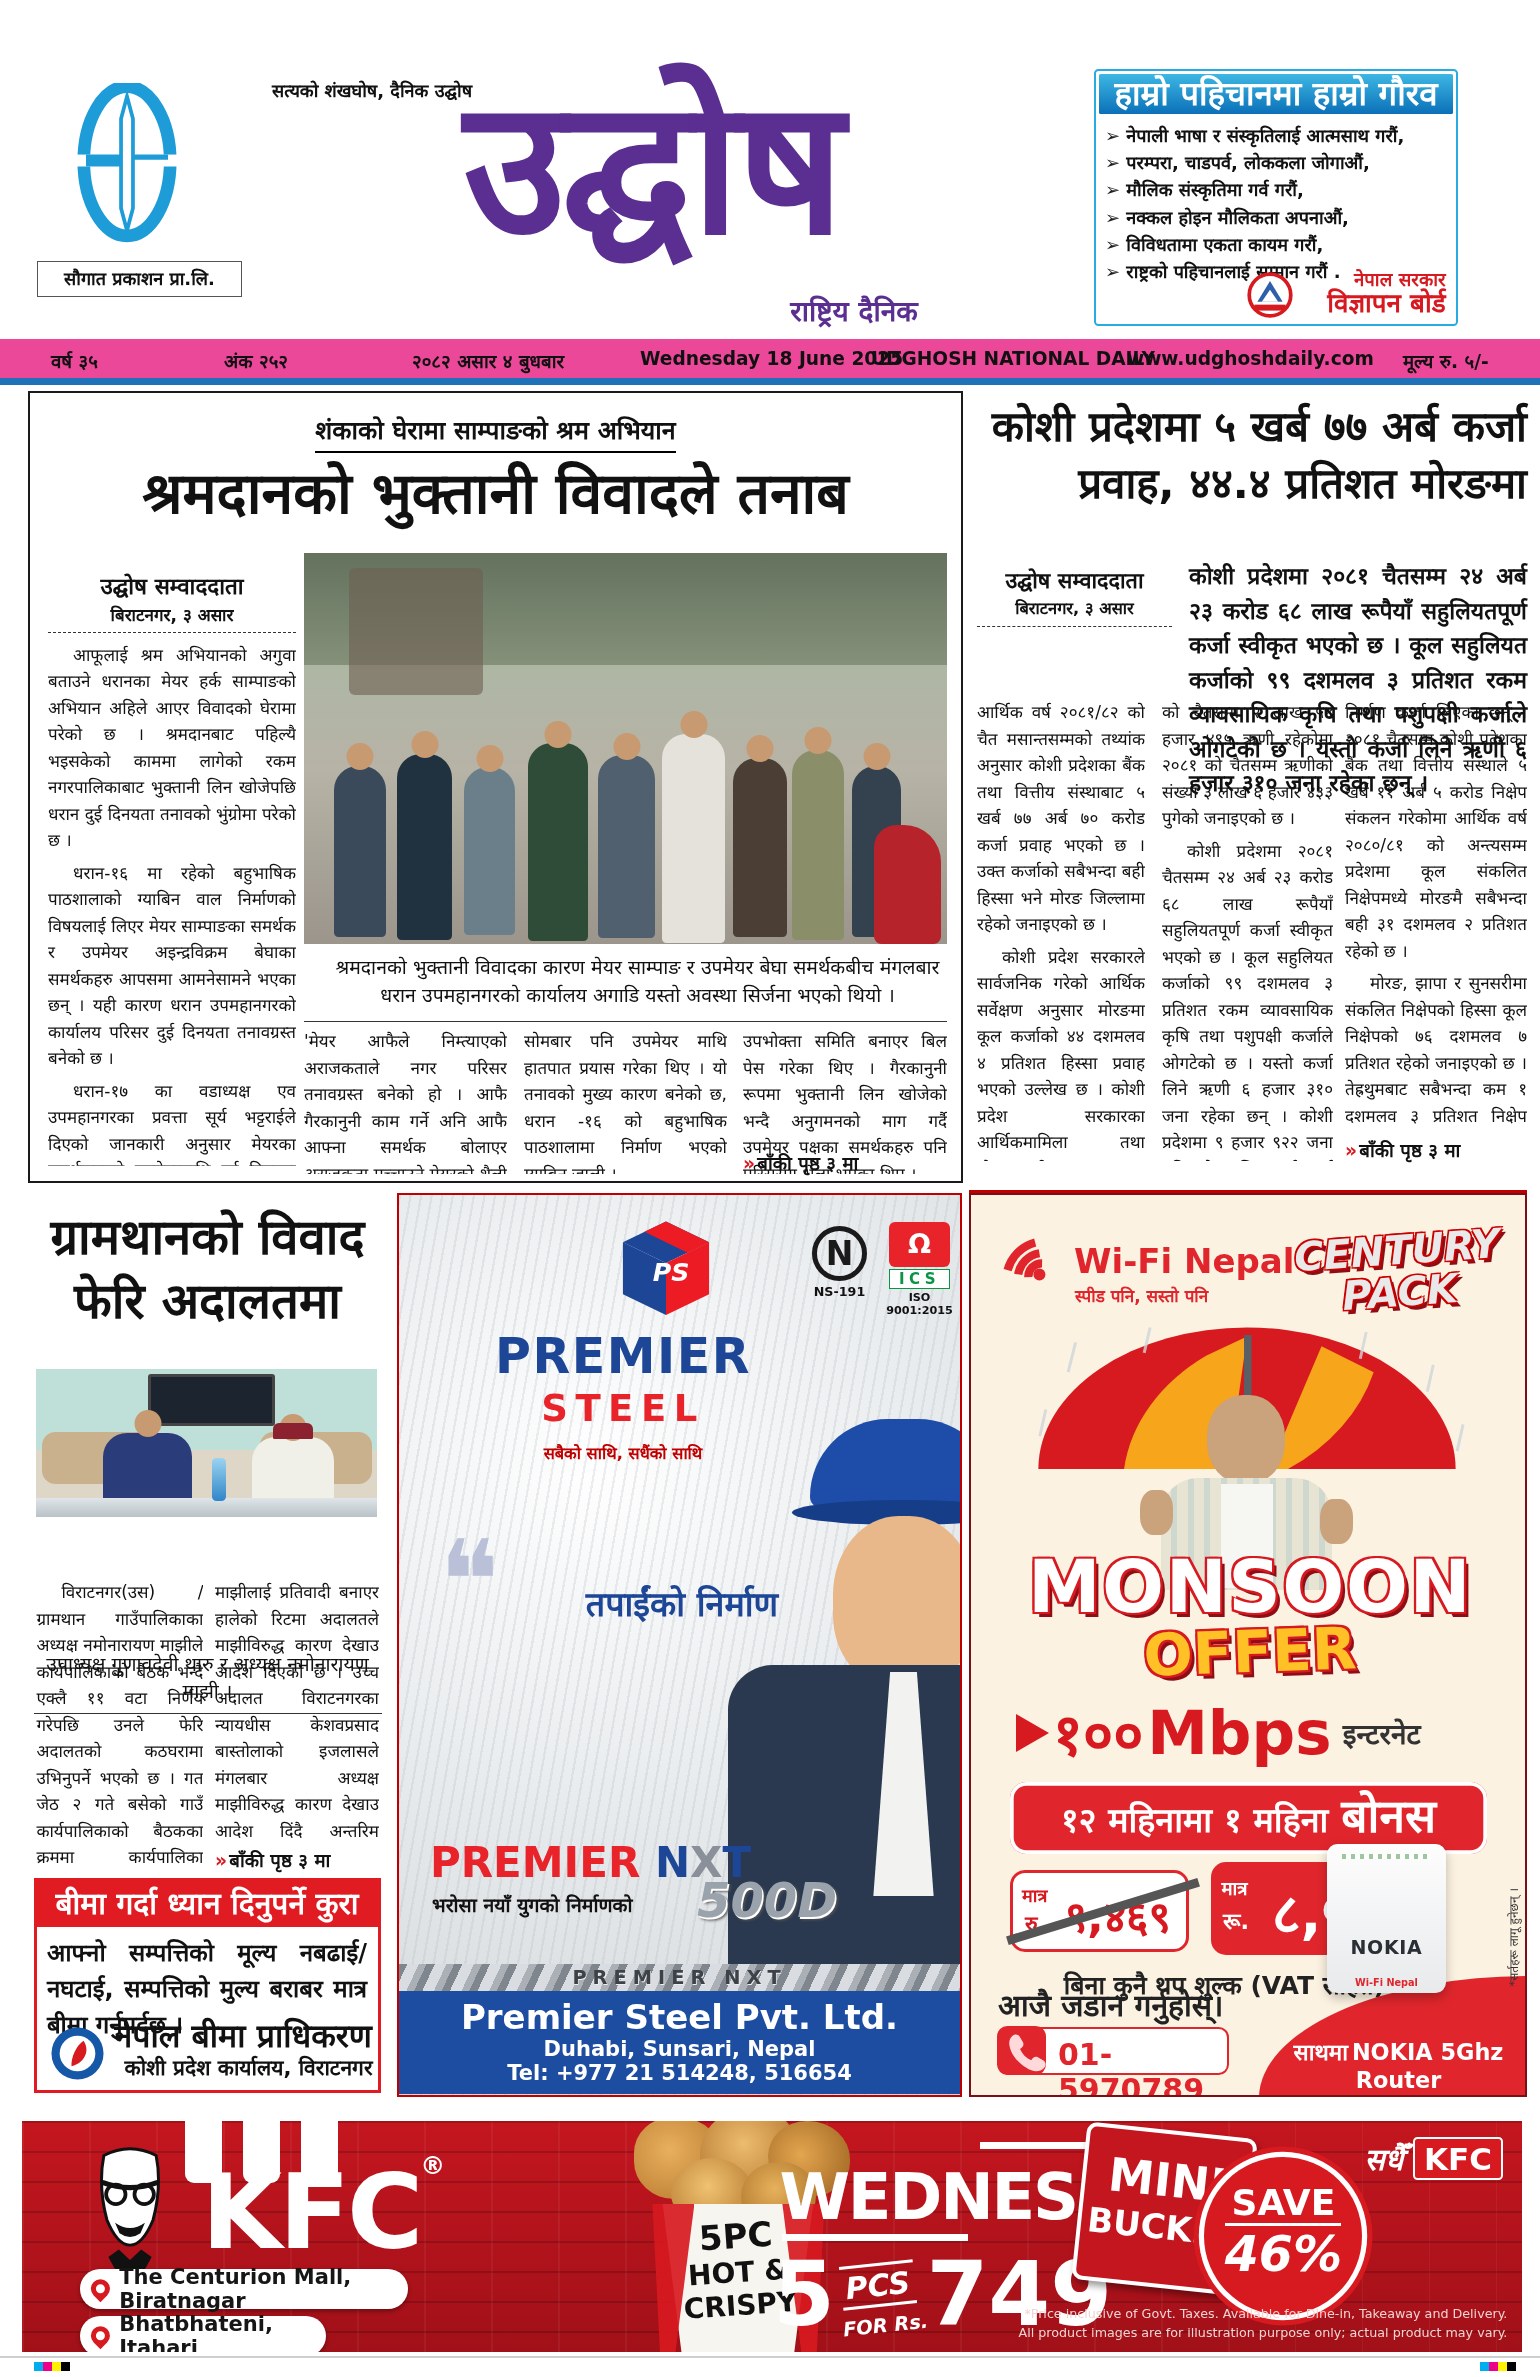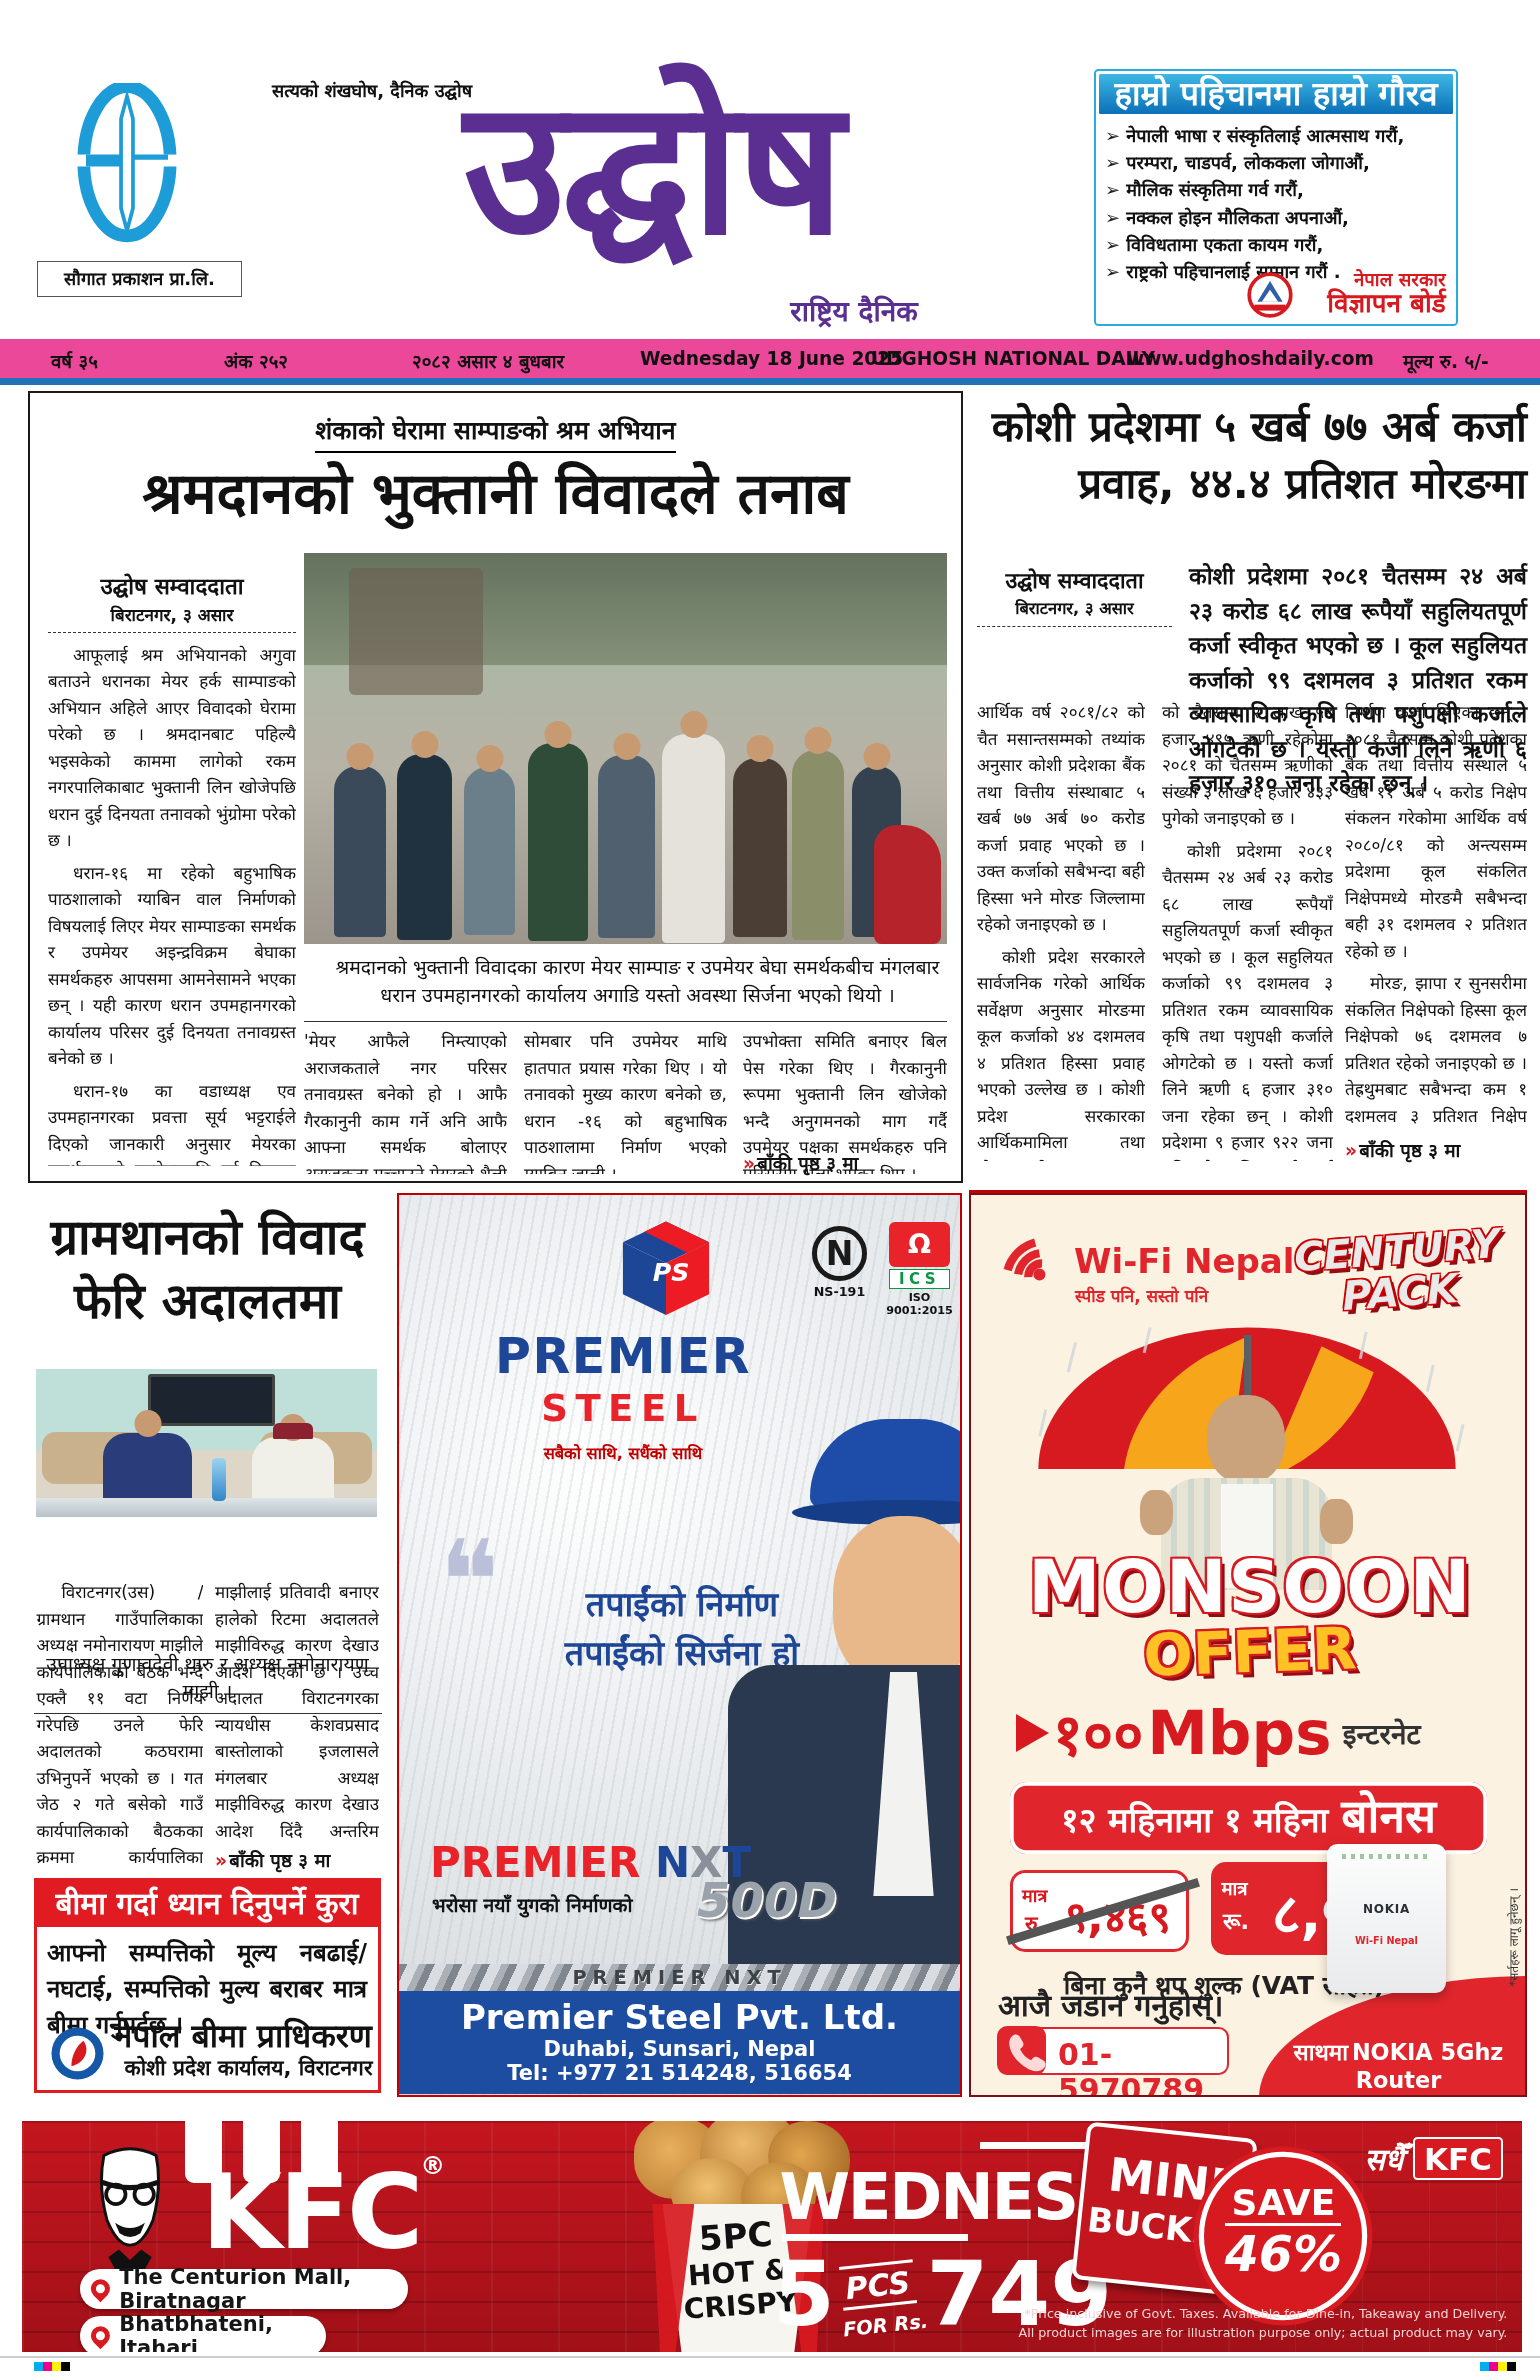--- a/index.html
+++ b/index.html
@@ -243,21 +243,20 @@
     </div>
     <div class="abs" style="left:483px;top:27px;width:75px;">
       <div style="width:61px;height:45px;background:#e8232a;border-radius:6px;margin:0 auto;text-align:center;color:#fff;font-size:27px;font-weight:bold;line-height:43px;">Ω</div>
       <div class="ctr b" style="width:61px;margin:1.5px auto 0;background:#fff;color:#0a9444;font-size:15px;letter-spacing:4.5px;border:0.7px solid #0a9444;">ICS</div>
       <div class="ctr b" style="font-size:11.2px;margin-top:2.2px;">ISO 9001:2015</div>
     </div>
 
     <div class="abs" style="left:40px;top:321px;font-size:112px;color:#b9c0d8;font-family:'DejaVu Serif','Liberation Serif',serif;">❝</div>
     <div class="abs b" style="left:104px;top:385px;width:358px;font-size:34px;line-height:1.45;color:#1d4696;text-align:center;">
       <div>तपाईंको निर्माण</div>
-      <div>तपाईंको सिर्जना हो</div>
     </div>
     <div class="abs" style="left:447px;top:432px;font-size:97px;color:#b9bfc6;font-family:'DejaVu Serif','Liberation Serif',serif;">❞</div>
 
     <div class="abs" style="left:553px;top:224px;width:313px;height:567px;">
       <div class="abs" style="left:-142px;top:0;width:186px;height:89px;background:#1d4da8;border-radius:93px 93px 13.4px 13.4px;"></div>
       <div class="abs" style="left:-160px;top:81px;width:224px;height:25px;background:#163d88;border-radius:50%;"></div>
       <div class="abs" style="left:-119px;top:97px;width:142px;height:171px;background:#e8b88a;border-radius:46% 46% 42% 42%;"></div>
       <div class="abs" style="left:-224px;top:246px;width:350px;height:321px;background:#2a3950;border-radius:45px 45px 0 0;"></div>
       <div class="abs" style="left:-82px;top:253px;width:67px;height:224px;background:#f2f2f0;clip-path:polygon(30% 0,70% 0,95% 100%,5% 100%);"></div>
     </div>
@@ -343,21 +342,21 @@
     </div>
     <div class="abs" style="left:240px;top:667px;width:231px;height:93px;background:#e0262c;border-radius:15px;">
       <span class="abs b" style="left:10.4px;top:13.4px;font-size:18.6px;color:#fff;">मात्र</span>
       <span class="abs b" style="left:12px;top:43px;font-size:22.4px;color:#fff;">रू.</span>
       <span class="abs b" style="left:61px;top:12px;font-size:55px;color:#fff;">८,५००</span>
     </div>
     <div class="abs b ctr" style="left:22.4px;top:772px;width:462px;font-size:25px;color:#222;">बिना कुनै थप शुल्क (VAT सहित)</div>
 
     <div class="abs" style="left:288px;top:781px;width:270px;height:122px;background:#e0262c;border-top-left-radius:100%;"></div>
     <div class="abs" style="left:356px;top:649px;width:119px;height:149px;background:linear-gradient(180deg,#fdfdfd,#e8eaec);border-radius:10.4px;box-shadow:0 4.5px 10.4px rgba(0,0,0,.25);">
-      <div class="ctr b" style="margin-top:58px;font-size:12px;color:#2a2f36;letter-spacing:0.7px;">NOKIA</div>
+      <div class="ctr b" style="margin-top:92px;font-size:19px;color:#2a2f36;letter-spacing:0.7px;">NOKIA</div>
       <div class="ctr b" style="margin-top:19.4px;font-size:9.7px;color:#e0262c;">Wi-Fi Nepal</div>
       <div class="abs" style="left:15px;top:10.4px;width:89px;height:4.5px;background:repeating-linear-gradient(90deg,#9fc79f 0 4.5px,#fff 4.5px 9px);"></div>
     </div>
     <div class="abs ctr" style="left:298px;top:841px;width:259px;">
       <span class="b" style="font-size:22.4px;color:#fff;">साथमा</span>
       <span class="b" style="font-size:22.4px;color:#fff;">NOKIA 5Ghz Router</span>
     </div>
 
     <div class="abs b" style="left:27px;top:789px;font-size:30px;color:#222;">आजै जडान गर्नुहोस्।</div>
     <div class="abs" style="left:27px;top:832px;width:231px;height:48px;background:#fff;border:2.2px solid #e0262c;border-radius:10.4px;">

